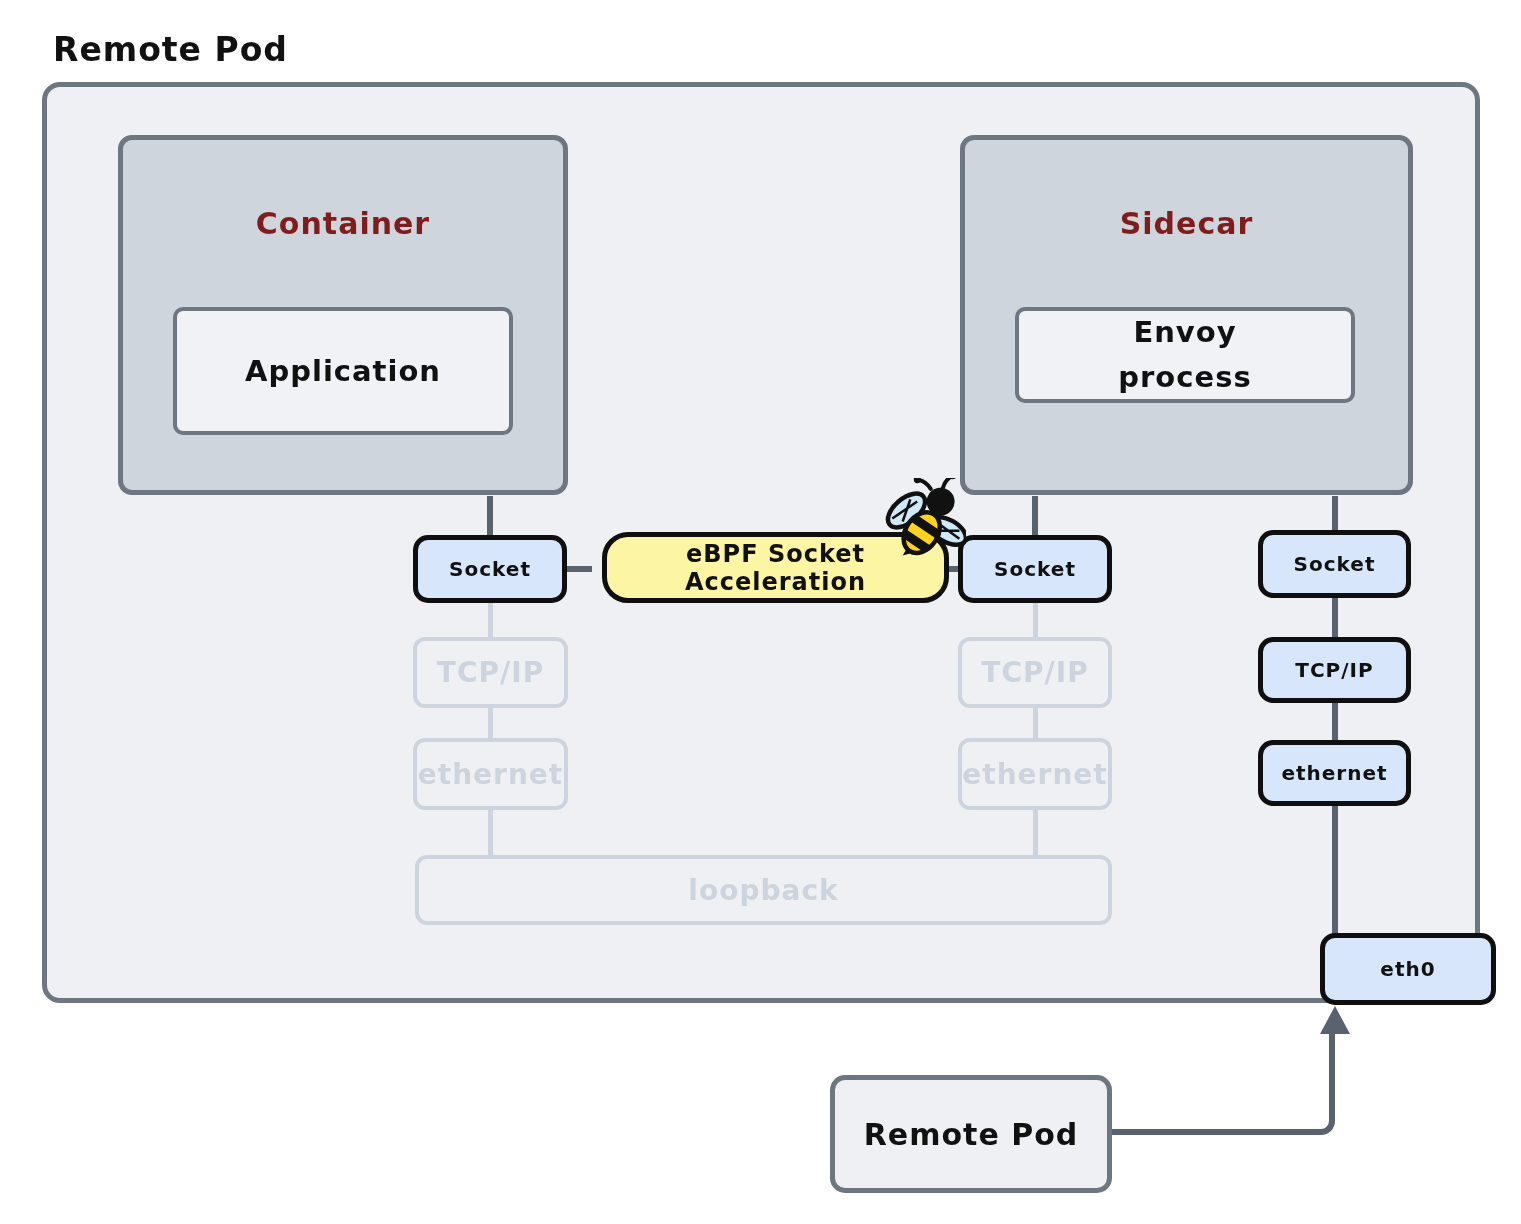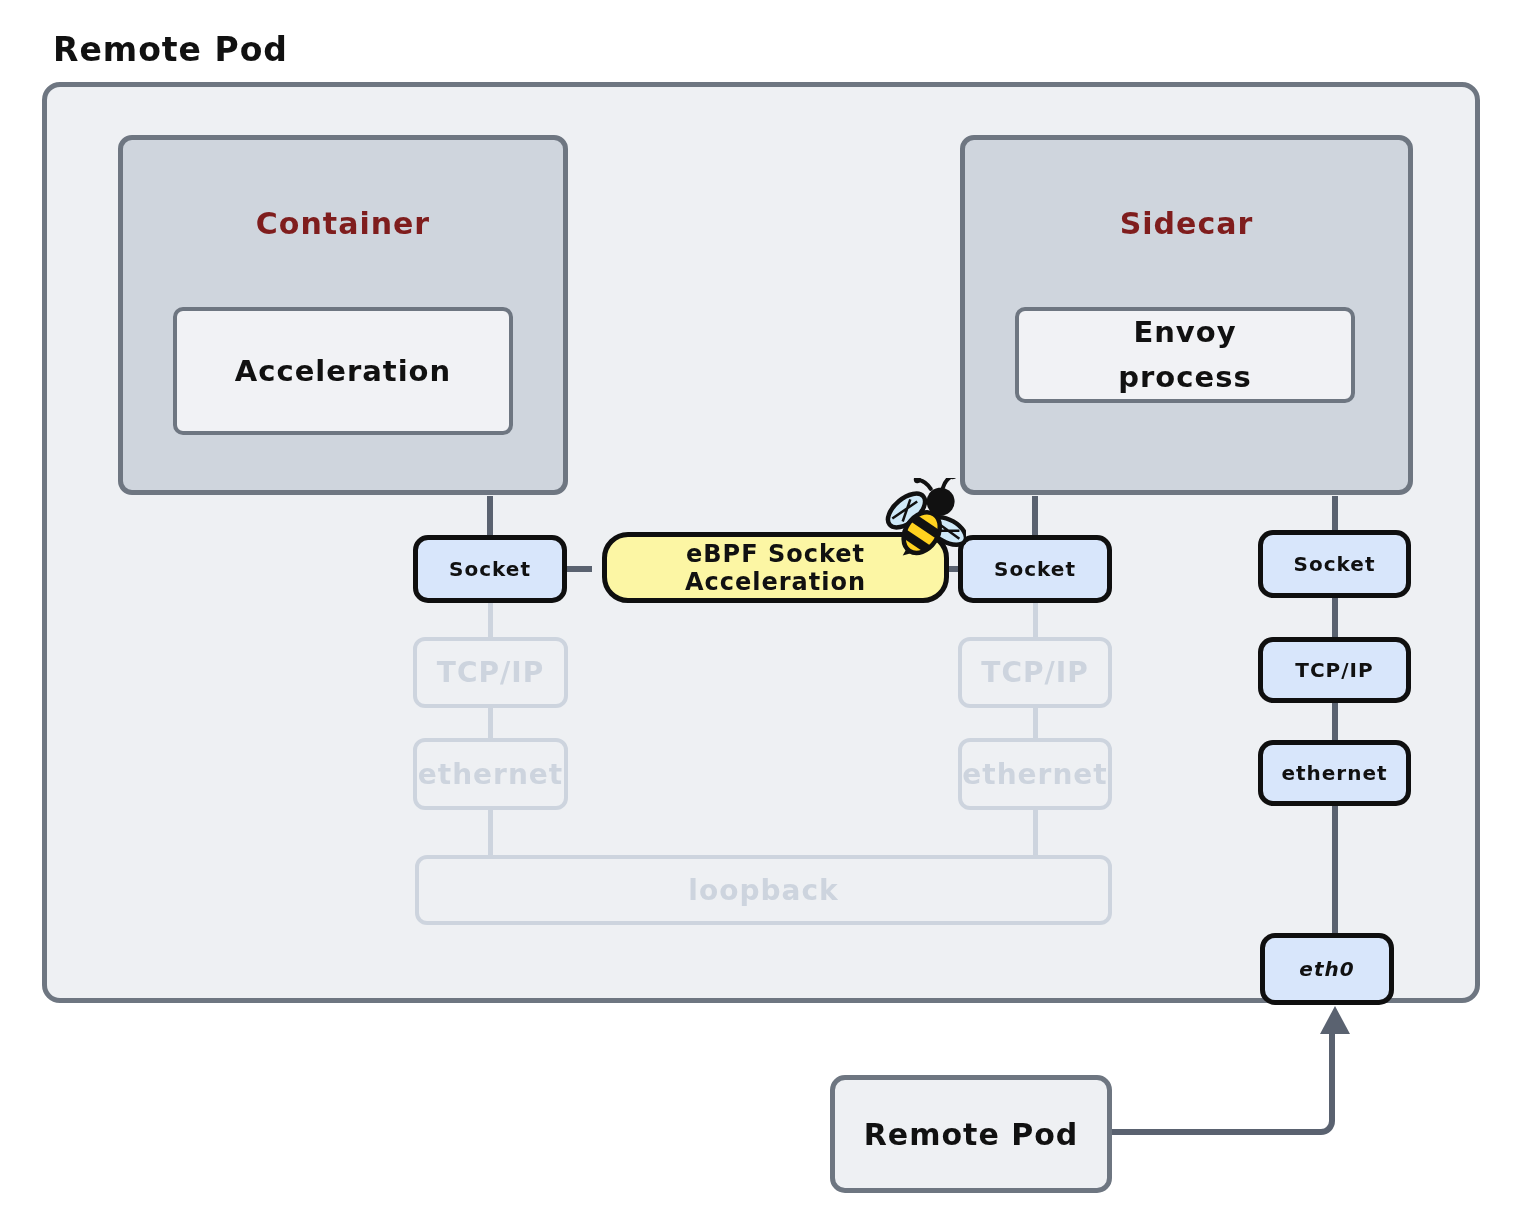--- a/index.html
+++ b/index.html
@@ -139,21 +139,21 @@
   <div class="abs conn light" style="left:1033px; top:707px; width:5px; height:33px;"></div>
   <div class="abs conn light" style="left:1033px; top:808px; width:5px; height:49px;"></div>
 
   <div class="abs elbow" style="left:1112px; top:1032px; width:223px; height:103px;"></div>
   <div class="abs arrowhead" style="left:1320px; top:1006px;"></div>
 
   <div class="abs group-box" style="left:118px; top:135px; width:450px; height:360px;">
     <span class="group-label">Container</span>
   </div>
   <div class="abs inner-box" style="left:173px; top:307px; width:340px; height:128px;">
-    <span>Acceleration</span>
+    <span>Application</span>
   </div>
 
   <div class="abs group-box" style="left:960px; top:135px; width:453px; height:360px;">
     <span class="group-label">Sidecar</span>
   </div>
   <div class="abs inner-box" style="left:1015px; top:307px; width:340px; height:96px;">
     <span class="wrap-narrow">Envoy process</span>
   </div>
 
   <div class="abs node blue" style="left:413px; top:535px; width:154px; height:68px;">
@@ -220,21 +220,21 @@
   <div class="abs node faded" style="left:415px; top:855px; width:697px; height:70px;">
     <span>loopback</span>
   </div>
 
   <div class="abs node blue" style="left:1258px; top:637px; width:153px; height:66px;">
     <span>TCP/IP</span>
   </div>
   <div class="abs node blue" style="left:1258px; top:740px; width:153px; height:66px;">
     <span>ethernet</span>
   </div>
-  <div class="abs node blue" style="left:1260px; top:933px; width:134px; height:72px;font-style:italic;">
+  <div class="abs node blue" style="left:1320px; top:933px; width:176px; height:72px;">
     <span>eth0</span>
   </div>
 
   <div class="abs node" style="left:830px; top:1075px; width:282px; height:118px;
        background:#eef0f3; border:5px solid #6e7681; border-radius:15px; font-size:30px;">
     <span>Remote Pod</span>
   </div>
 
 </div>
 

